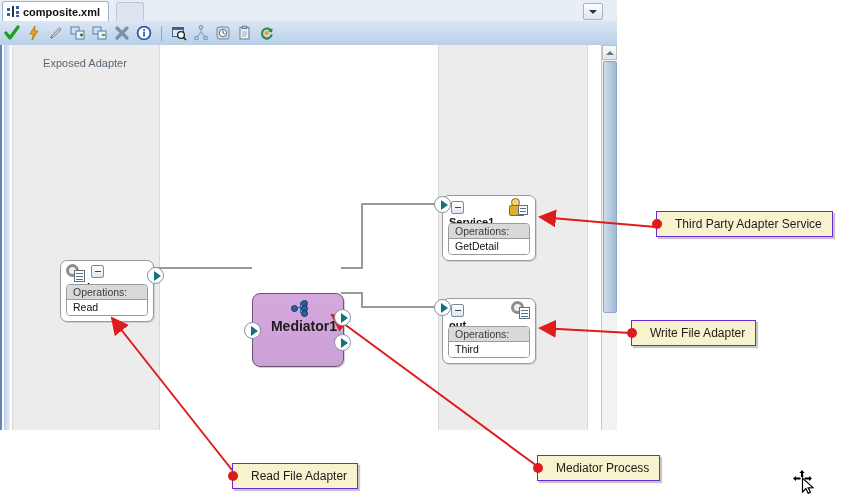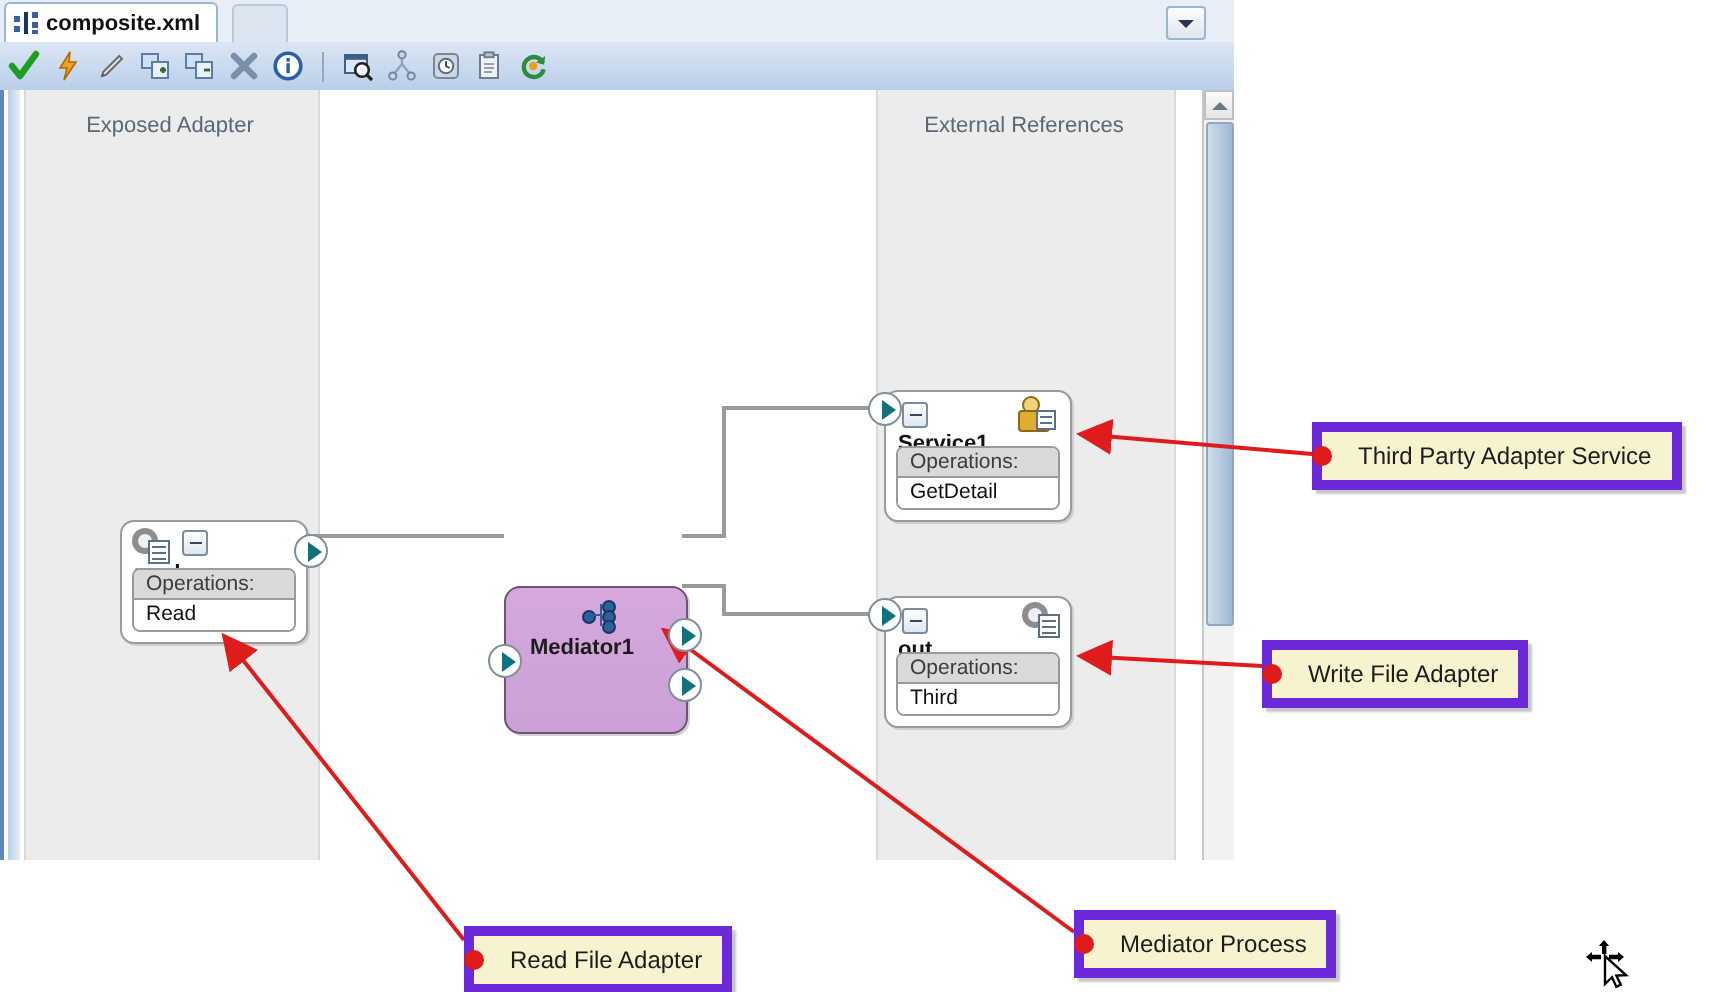--- a/index.html
+++ b/index.html
@@ -197,35 +197,35 @@
 
   
   #node-mediator{
     position:absolute;left:250px;top:248px;width:90px;height:72px;
     background:linear-gradient(#d6a8dd,#caa0d6);
     border:1px solid #6d5470;border-radius:8px;
     box-shadow:1px 1px 0 rgba(0,0,0,.18);
     cursor:pointer;
   }
   #node-mediator .mname{
-    position:absolute;left:12px;right:0;top:24px;text-align:left;
-    font-weight:bold;font-size:11px;color:#1b1b1b;
+    position:absolute;left:12px;right:0;top:24px;text-align:center;
+    font-weight:bold;font-size:14px;color:#1b1b1b;
   }
   #med-icon{position:absolute;left:38px;top:6px;width:18px;height:16px;}
   #med-icon .dot{position:absolute;width:5px;height:5px;border-radius:50%;background:#2b5f9e;border:1px solid #15385f;}
   #med-icon .ln{position:absolute;background:#2b5f9e;height:1px;}
 
   
   .wire{position:absolute;background:#9a9a9a;}
 
   
   .callout{
     position:absolute;
     background:#f7f3cf;
-    border:5px solid #6d28d9;
+    border:1px solid #6d28d9;
     box-shadow:2px 2px 1px rgba(0,0,0,.22);
     font-size:12px;color:#1c1c1c;
     padding:5px 10px 5px 18px;
     white-space:nowrap;
     cursor:pointer;
   }
   .callout .dot{
     position:absolute;left:-5px;top:50%;margin-top:-5px;
     width:10px;height:10px;border-radius:50%;background:#e01b1b;
   }
@@ -342,21 +342,20 @@
   </div>
 
   <div id="canvas">
     <div id="canvas-gutter"></div>
 
     <div class="lane" id="lane-exposed"></div>
     <div id="lane-components"></div>
     <div class="lane" id="lane-external"></div>
 
     <div class="lane-title" style="left:10px;width:146px;">Exposed Adapter</div>
-    <div class="lane-title" style="left:436px;width:148px;">External References</div>
 
     <div class="wire" style="left:152px;top:222px;width:98px;height:2px;"></div>
 
     <div class="wire" style="left:359px;top:158px;width:2px;height:66px;"></div>
     <div class="wire" style="left:339px;top:222px;width:22px;height:2px;"></div>
     <div class="wire" style="left:359px;top:158px;width:76px;height:2px;"></div>
 
     <div class="wire" style="left:339px;top:247px;width:22px;height:2px;"></div>
     <div class="wire" style="left:359px;top:247px;width:2px;height:16px;"></div>
     <div class="wire" style="left:359px;top:261px;width:76px;height:2px;"></div>

